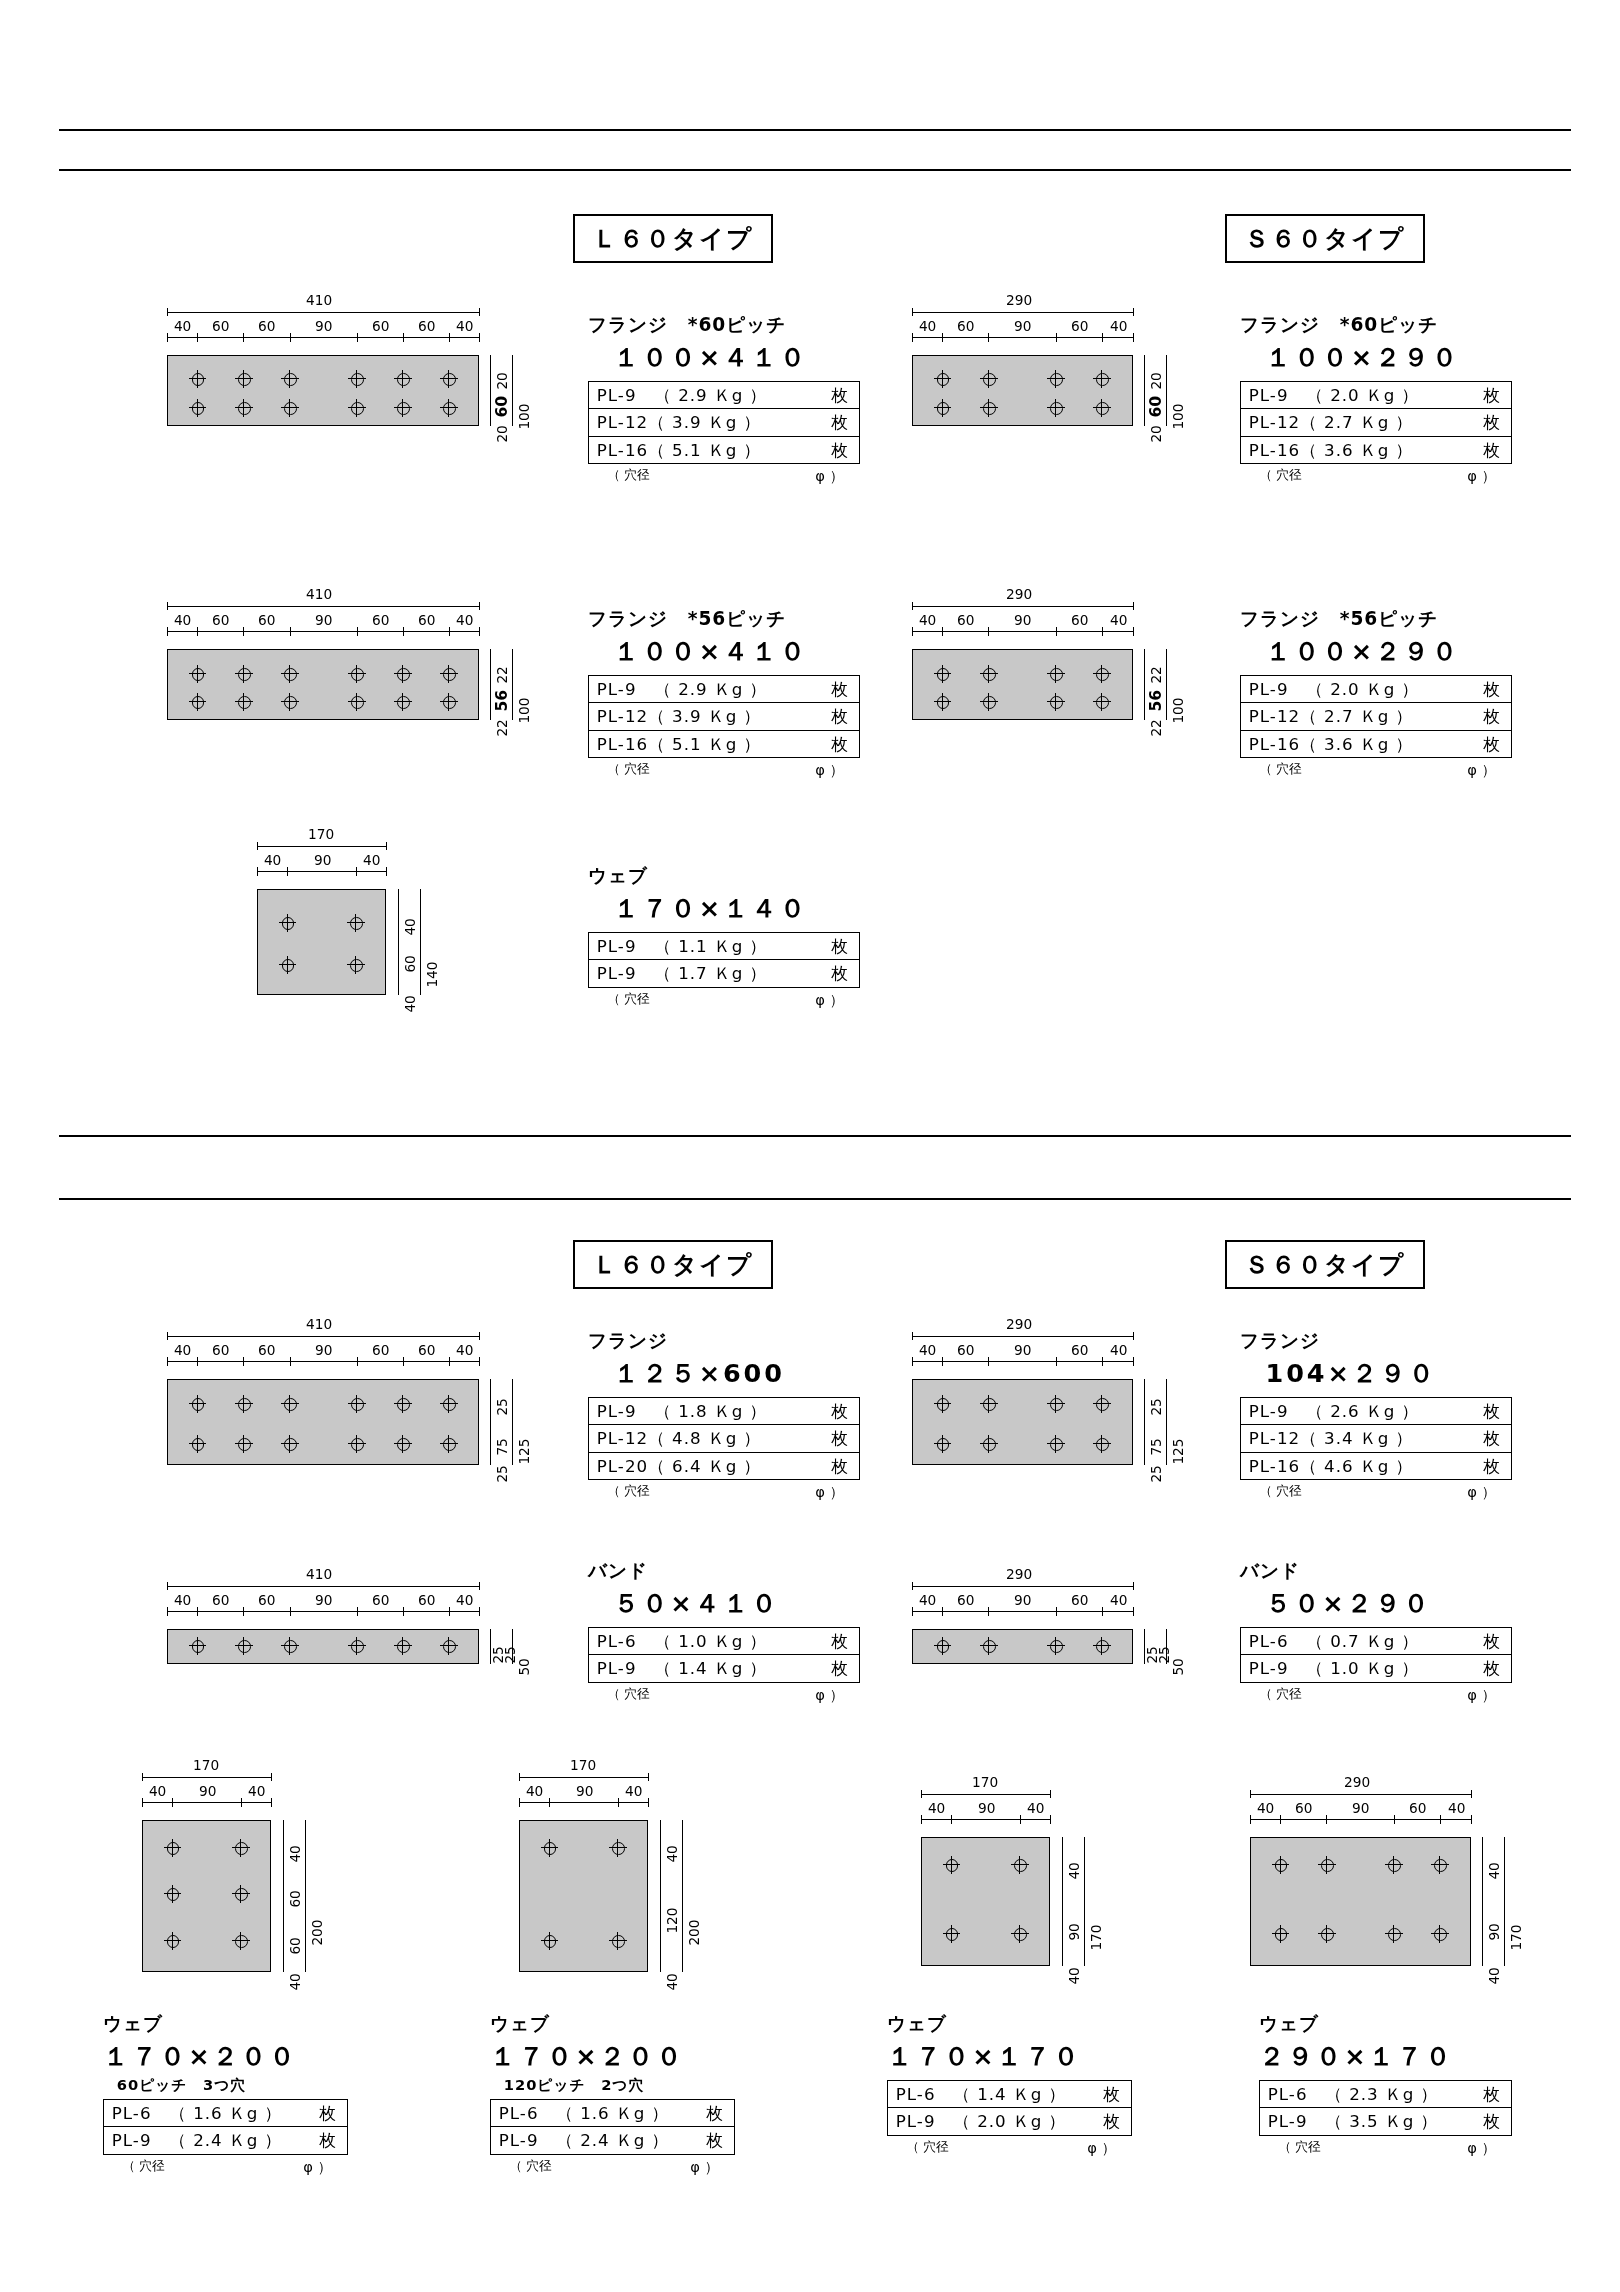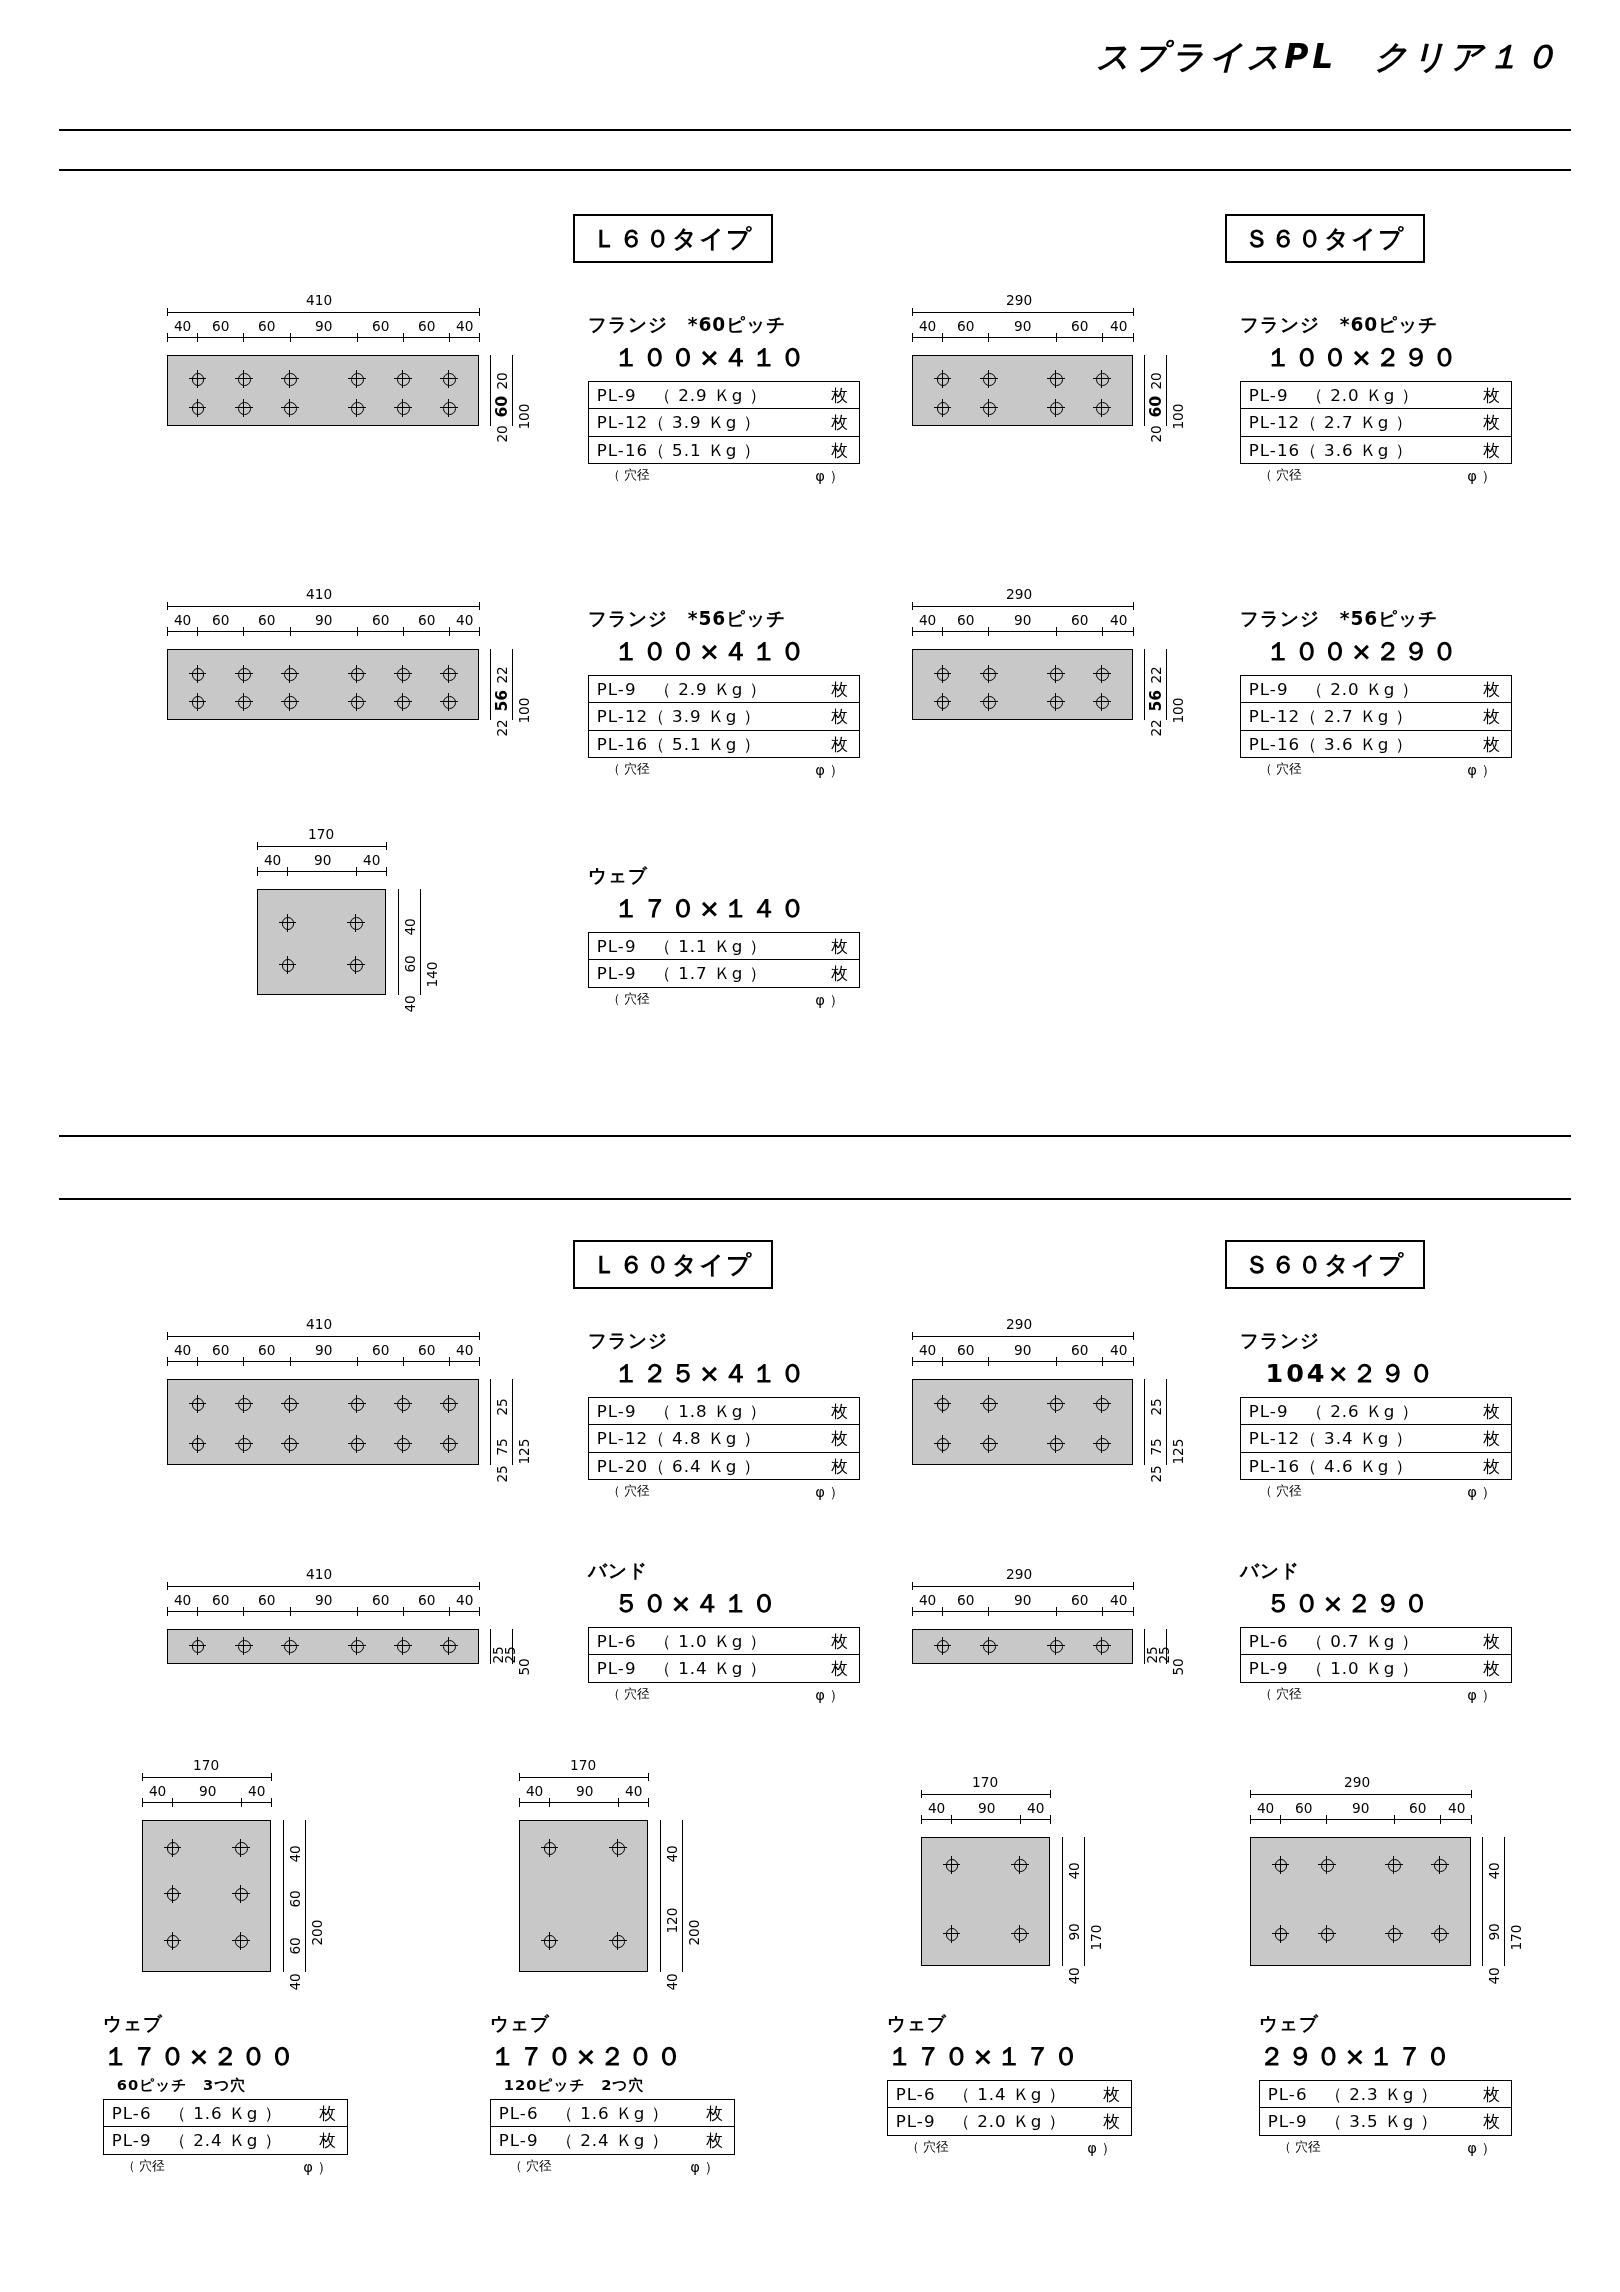--- a/index.html
+++ b/index.html
@@ -83,21 +83,20 @@
     display:flex;justify-content:space-between;font-size:14.7px;
     font-family:"DejaVu Sans",sans-serif;padding:2.9px 15.7px 0 19.6px;
   }
   .foot .hd{font-size:12.7px;}
 </style>
 </head>
 <body>
 
 <div class="page">
 
-  <div class="doc-title">スプライスPL　クリア１０</div>
   <div class="rule" style="top:129px;"></div>
 
   <div class="rule" style="top:169px;"></div>
 
   <div class="type-box" style="left:573px;top:214px;">Ｌ６０タイプ</div>
   <div class="type-box" style="left:1225px;top:214px;">Ｓ６０タイプ</div>
 
   <div class="plate" style="left:167px;top:294px;width:323px;height:132px;">
     <div class="dimline" style="left:0px;top:17.6px;width:312px;"></div>
     <div class="dimtxt" style="left:139px;top:0px;">410</div>
@@ -448,21 +447,21 @@
     <div class="dimvline" style="left:323px;top:61px;height:86px;"></div>
     <div class="dimvline" style="left:345px;top:61px;height:86px;"></div>
     <div class="dimtxt v" style="left:329px;top:80px;transform:rotate(-90deg) translate(-17.6px,0);">25</div>
     <div class="dimtxt v" style="left:329px;top:120px;transform:rotate(-90deg) translate(-17.6px,0);">75</div>
     <div class="dimtxt v" style="left:329px;top:147px;transform:rotate(-90deg) translate(-17.6px,0);">25</div>
     <div class="dimtxt v" style="left:351px;top:129px;transform:rotate(-90deg) translate(-17.6px,0);">125</div>
   </div>
 
   <div class="spec" style="left:588px;top:1328px;width:272px;">
     <div class="lab">フランジ</div>
-    <div class="size">１２５×４１０</div>
+    <div class="size">１２５×600</div>
     <div class="tbl">
       <div class="trow">
           <div class="c1">PL-9　（ 1.8 Ｋg ）</div>
           <div class="c2">枚</div>
         </div>
       <div class="trow">
           <div class="c1">PL-12（ 4.8 Ｋg ）</div>
           <div class="c2">枚</div>
         </div>
       <div class="trow">

